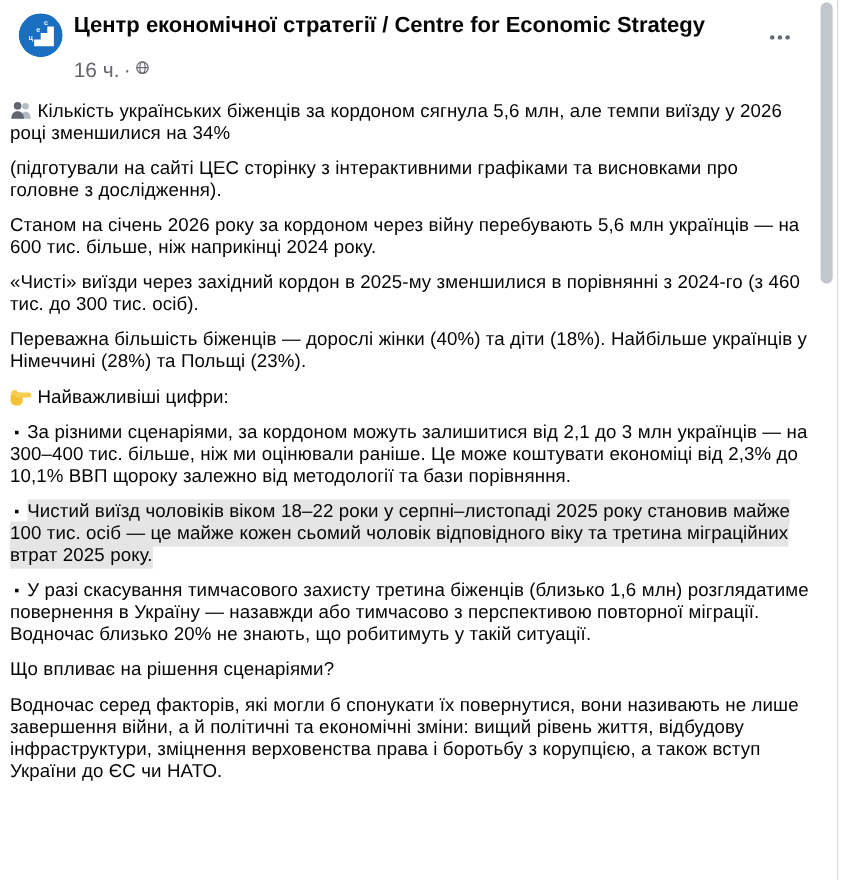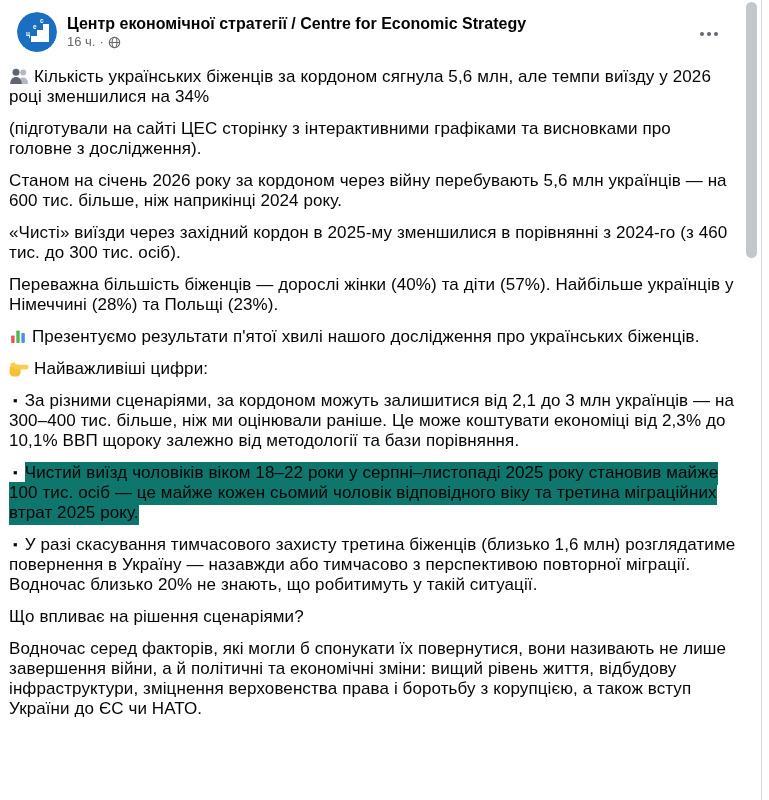--- a/index.html
+++ b/index.html
@@ -21,32 +21,32 @@
     position: relative;
   }
   .avatar {
     width: 40px; height: 40px;
     border-radius: 50%;
     flex: 0 0 40px;
     cursor: pointer;
   }
   .header-info { margin-left: 10px; padding-top: 1px; }
   .page-title {
-    font-size: 16px;
+    font-size: 20px;
     font-weight: bold;
     color: #050505;
     line-height: 21px;
     cursor: pointer;
   }
   .meta-row {
     display: flex;
-    align-items: flex-end;
+    align-items: flex-start;
     gap: 4px;
-    margin-top: 0;
-    font-size: 13px;
+    margin-top: 20px;
+    font-size: 19px;
     color: #65676b;
   }
   .meta-row .sep { color:#65676b; }
   .globe { display:inline-block; margin-top:1px; }
   .more-btn {
     position: absolute;
     top: 20px; right: 44px;
     width: 32px; height: 28px;
     display: flex; align-items: center; justify-content: center;
     gap: 3px;
@@ -140,44 +140,37 @@
         <path d="M1.2 16 c0-4.6 2.6-6.9 5.8-6.9 s5.8 2.3 5.8 6.9 z" fill="#5f6670"></path>
       </svg><span>Кількість українських біженців за кордоном сягнула 5,6 млн, але темпи виїзду у 2026 році зменшилися на 34%</span>
     </p>
 
     <p><span>(підготували на сайті ЦЕС сторінку з інтерактивними графіками та висновками про головне з дослідження).</span></p>
 
     <p><span>Станом на січень 2026 року за кордоном через війну перебувають 5,6 млн українців — на 600 тис. більше, ніж наприкінці 2024 року.</span></p>
 
     <p><span>«Чисті» виїзди через західний кордон в 2025-му зменшилися в порівнянні з 2024-го (з 460 тис. до 300 тис. осіб).</span></p>
 
-    <p><span>Переважна більшість біженців — дорослі жінки (40%) та діти (57%). Найбільше українців у Німеччині (28%) та Польщі (23%).</span></p>
+    <p><span>Переважна більшість біженців — дорослі жінки (40%) та діти (18%). Найбільше українців у Німеччині (28%) та Польщі (23%).</span></p>
 
-    <p>
-      <svg class="emoji" width="18" height="18" viewBox="0 0 18 18">
-        <rect x="2.2" y="8.5" width="3.4" height="7.5" rx="0.8" fill="#e4584c"></rect>
-        <rect x="7.3" y="3.5" width="3.4" height="12.5" rx="0.8" fill="#53b45e"></rect>
-        <rect x="12.4" y="6" width="3.4" height="10" rx="0.8" fill="#4a8fe2"></rect>
-      </svg><span>Презентуємо результати п'ятої хвилі нашого дослідження про українських біженців.</span>
-    </p>
 
     <p>
       <svg class="emoji" width="20" height="16" viewBox="0 0 20 16">
         <rect x="0.6" y="3.6" width="11" height="12" rx="4.2" fill="#f3c135"></rect>
         <rect x="5" y="3.8" width="14.6" height="4.6" rx="2.3" fill="#f8ce52"></rect>
         <rect x="1.2" y="1.6" width="5.6" height="4.4" rx="2.2" fill="#f8ce52" transform="rotate(-18 4 3.8)"></rect>
       </svg><span>Найважливіші цифри:</span>
     </p>
 
     <p>
       <span class="bullet">▪</span><span>За різними сценаріями, за кордоном можуть залишитися від 2,1 до 3 млн українців — на 300–400 тис. більше, ніж ми оцінювали раніше. Це може коштувати економіці від 2,3% до 10,1% ВВП щороку залежно від методології та бази порівняння.</span>
     </p>
 
     <p>
-      <span class="bullet">▪</span><span class="hl" style="background-color: #0f766e;">Чистий виїзд чоловіків віком 18–22 роки у серпні–листопаді 2025 року становив майже 100 тис. осіб — це майже кожен сьомий чоловік відповідного віку та третина міграційних втрат 2025 року.</span>
+      <span class="bullet">▪</span><span class="hl" style="background-color: #e5e5e5;">Чистий виїзд чоловіків віком 18–22 роки у серпні–листопаді 2025 року становив майже 100 тис. осіб — це майже кожен сьомий чоловік відповідного віку та третина міграційних втрат 2025 року.</span>
     </p>
 
 
     <p>
       <span class="bullet">▪</span><span>У разі скасування тимчасового захисту третина біженців (близько 1,6 млн) розглядатиме повернення в Україну — назавжди або тимчасово з перспективою повторної міграції. Водночас близько 20% не знають, що робитимуть у такій ситуації.</span>
     </p>
 
     <p><span>Що впливає на рішення сценаріями?</span></p>
 
 

